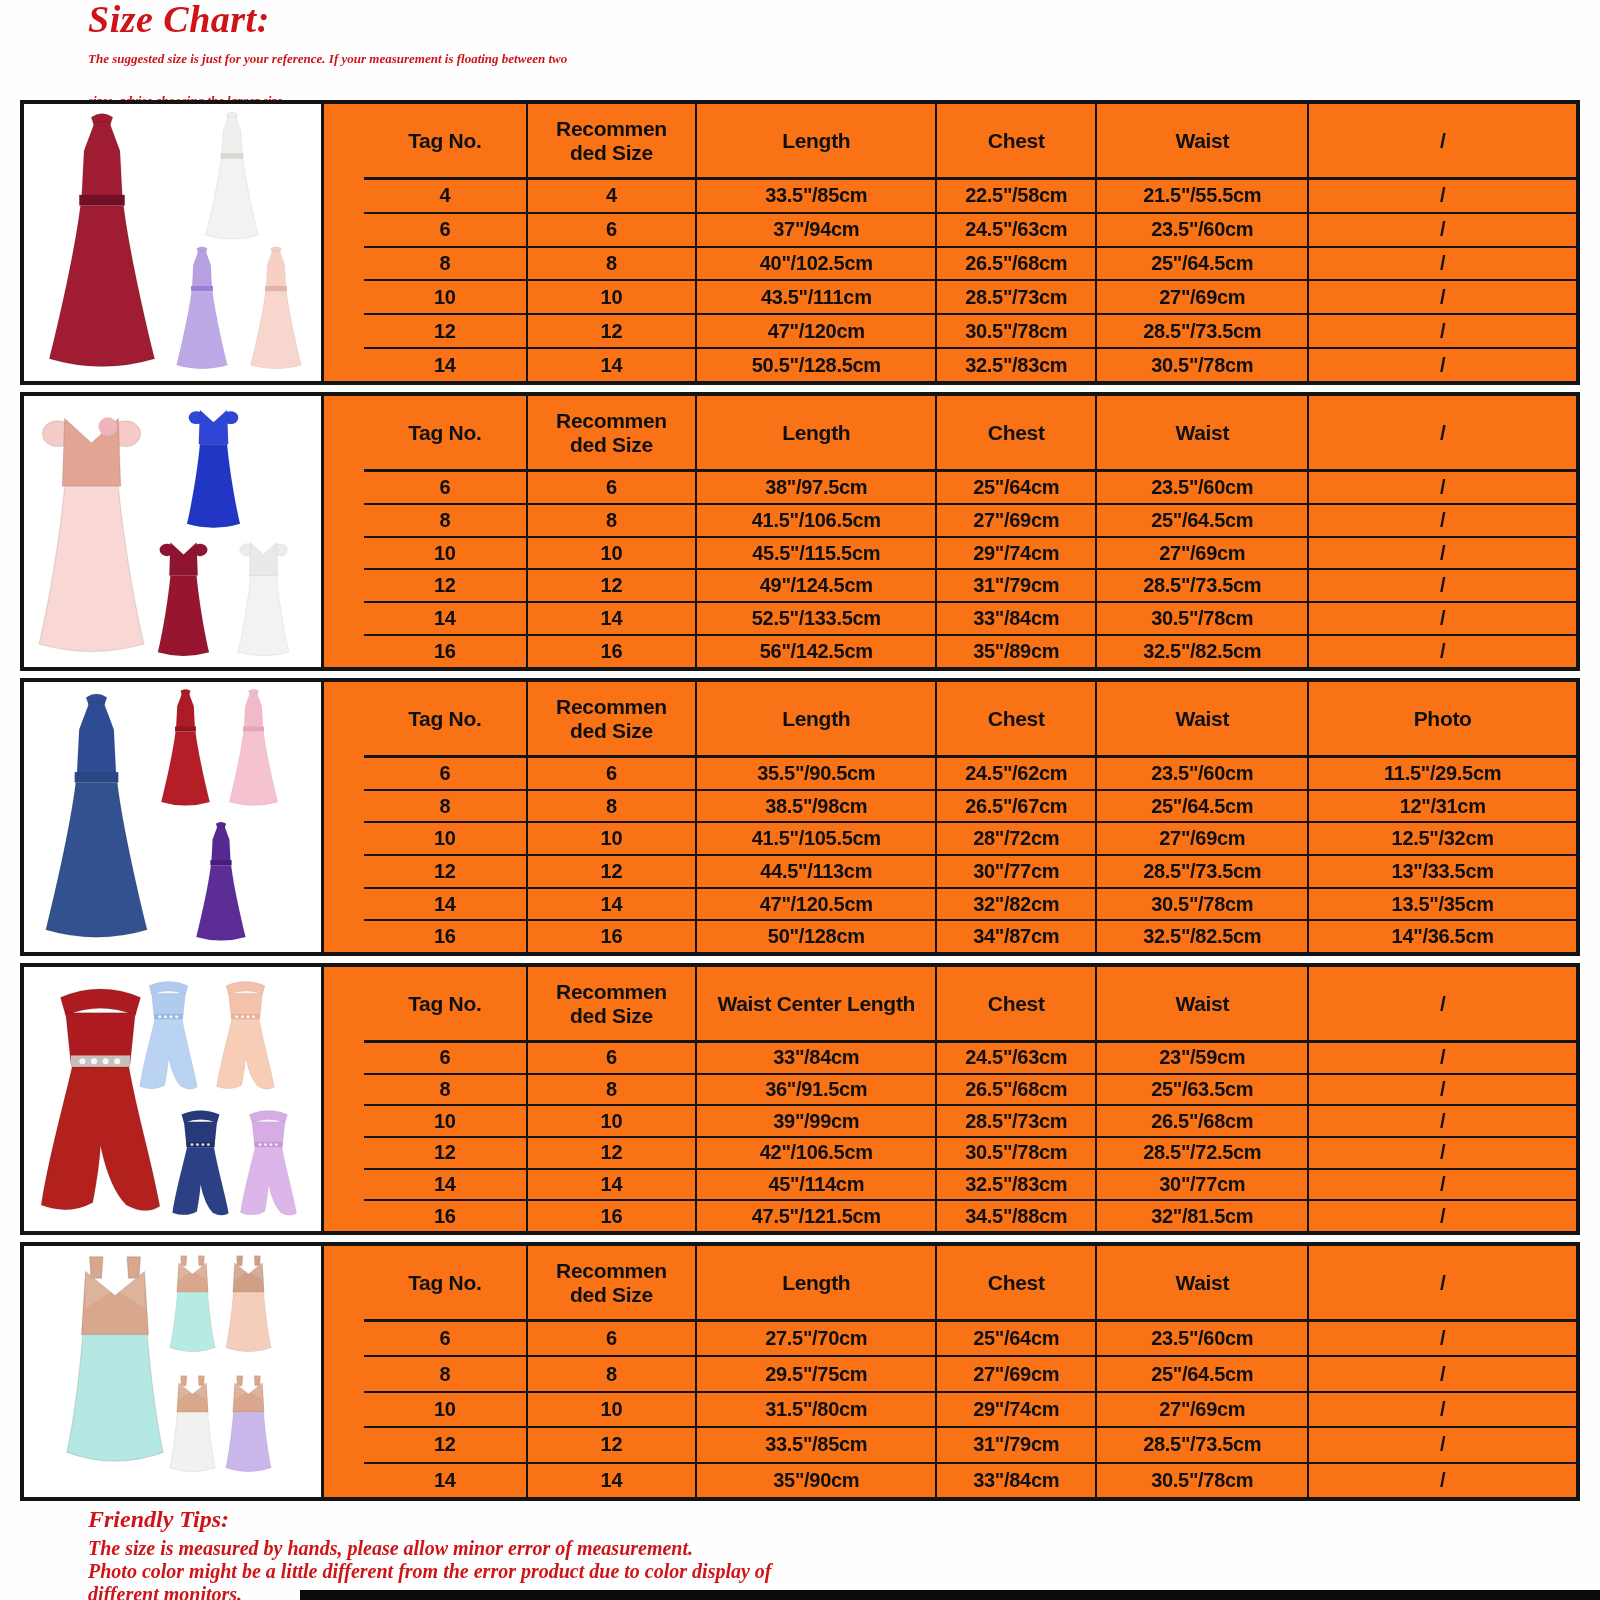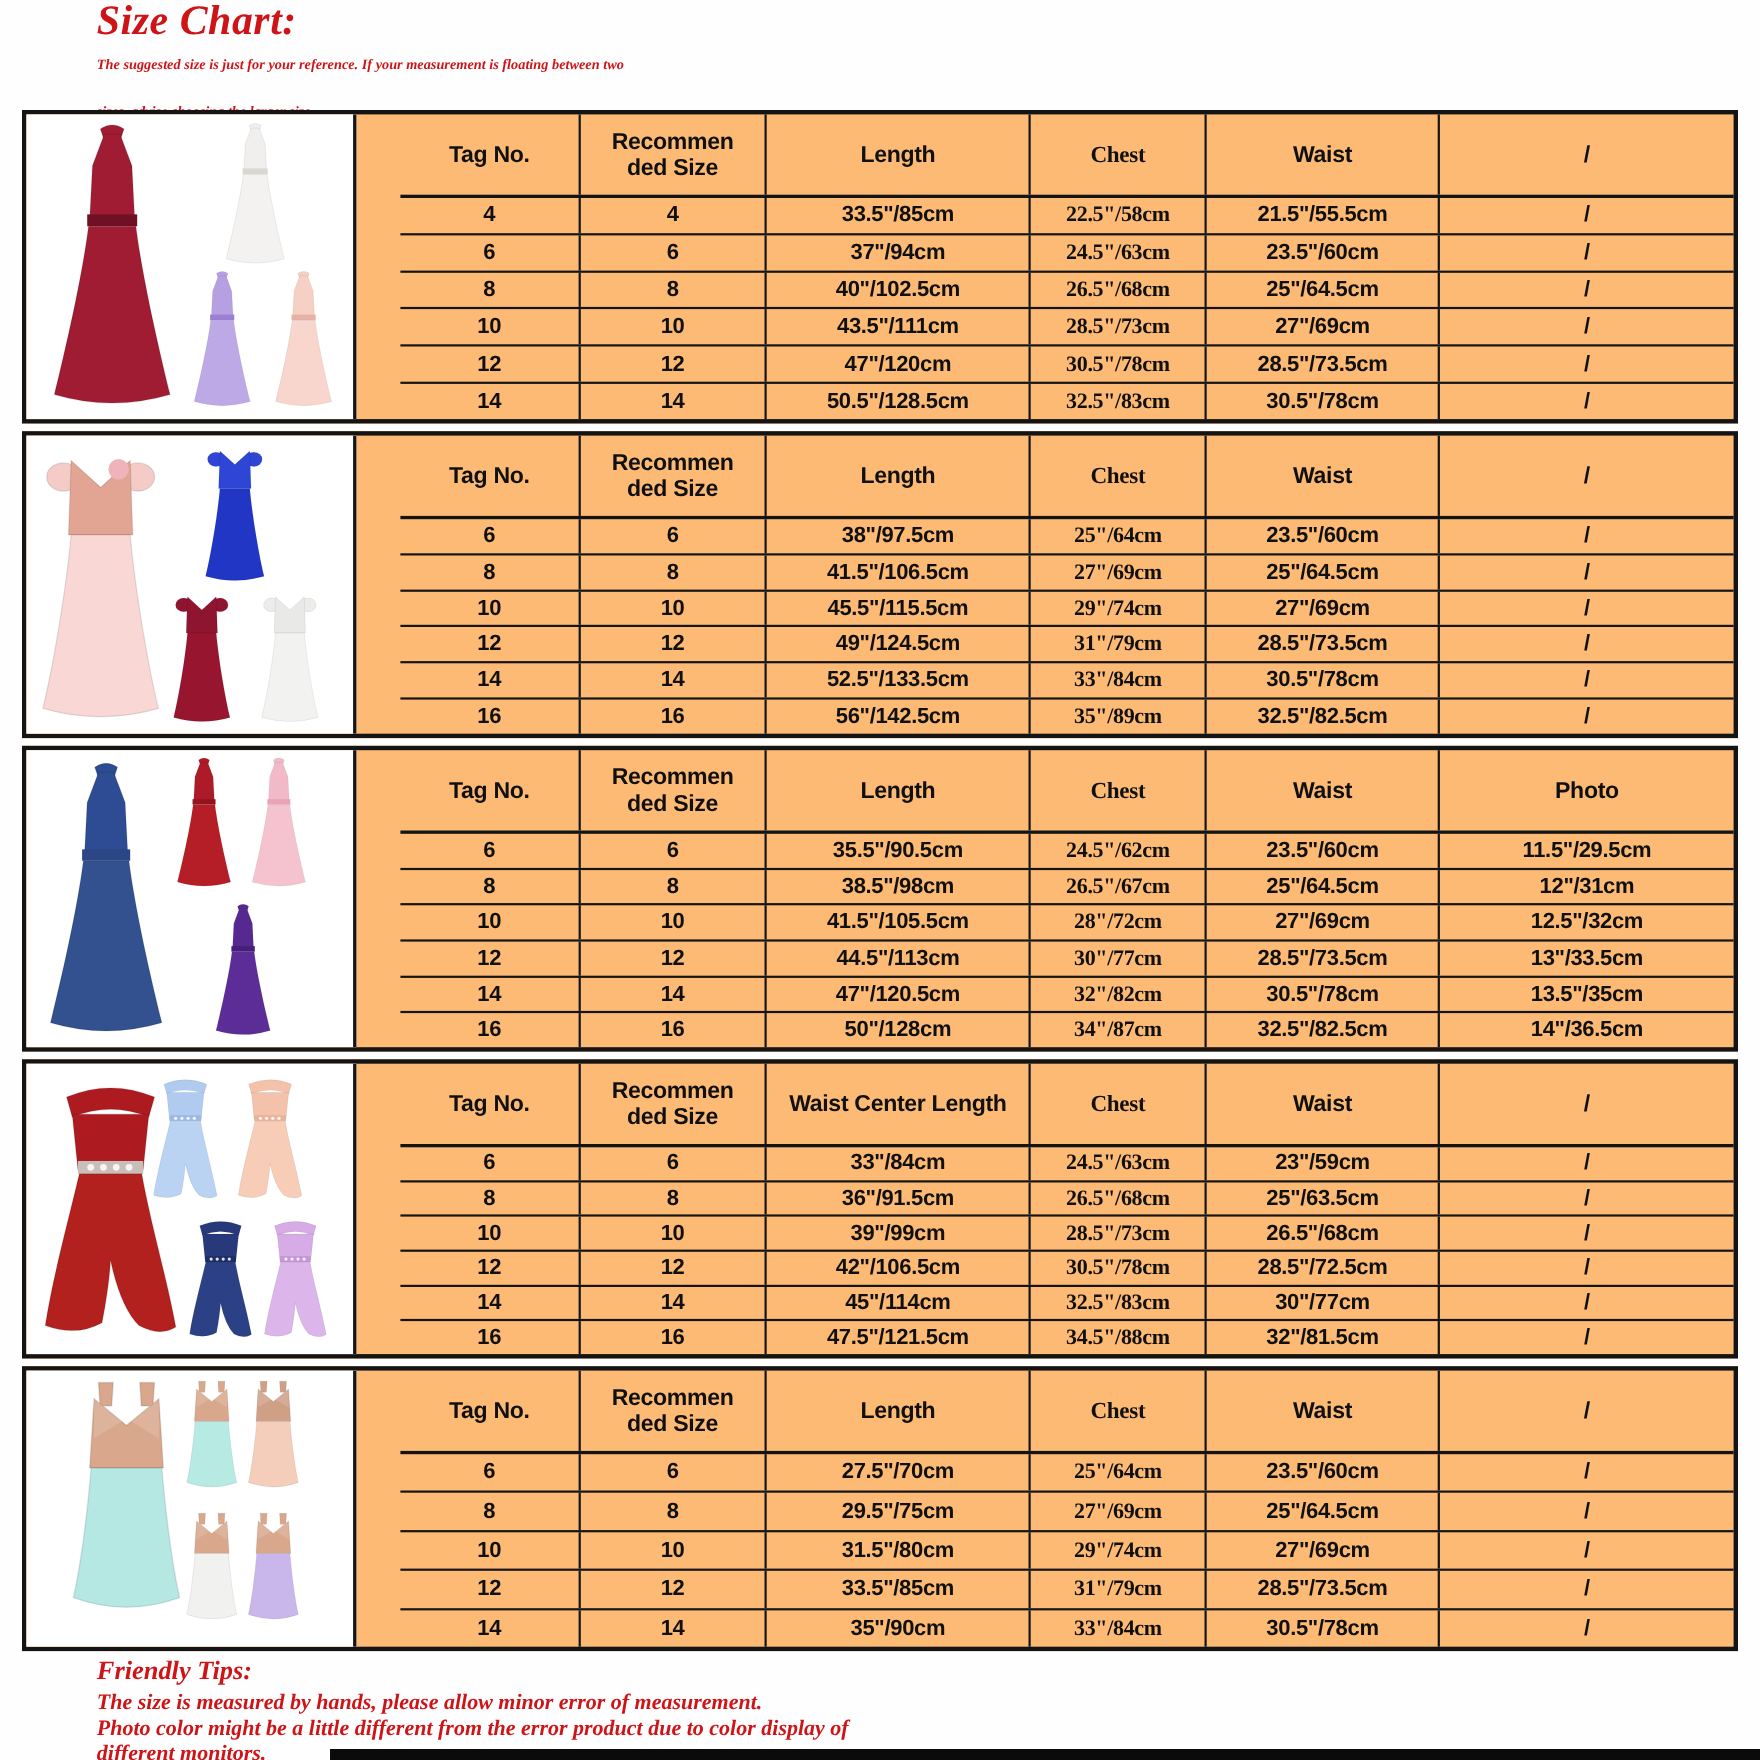--- a/index.html
+++ b/index.html
@@ -11,33 +11,33 @@
 
   
   .hdr { position:absolute; left:88px; top:2px; color:var(--red);
          font-family:"Liberation Serif", serif; font-style:italic; font-weight:bold; }
   .hdr h1 { font-size:38px; line-height:34px; letter-spacing:0.5px; }
   .hdr .sub { font-size:13px; line-height:22px; margin-top:12px; }
   .hdr .sub + .sub { margin-top:20px; }
 
   
   .tables { position:absolute; left:20px; top:100px; width:1560px; }
-  .size-table { display:flex; border:4px solid var(--line); background:#fdba74; margin-bottom:7px;gap:40px; }
+  .size-table { display:flex; border:4px solid var(--line); background:#f97316; margin-bottom:7px;gap:40px; }
   .product-cell { width:300px; flex:none; position:relative; border-right:3px solid var(--line); background:#fff; overflow:hidden; }
   .grid { flex:1; display:flex; flex-direction:column; }
   .row { display:flex; flex:1; border-bottom:2px solid var(--line); }
   .row.hrow { flex:none; height:76px; border-bottom:3px solid var(--line); }
   .row:last-child { border-bottom:none; }
   .cell { display:flex; align-items:center; justify-content:center; text-align:center;
           border-right:2px solid var(--line); font-weight:bold; font-size:20px; color:#101010;
           letter-spacing:-0.3px; padding:0 4px; }
   .cell:last-child { border-right:none; }
   .row.hrow .cell { font-size:21px; white-space:pre-line; line-height:1.12; }
   .c0 { width:13.5%; } .c1 { width:14%; } .c2 { width:19.8%; }
-  .c3 { width:13.2%;font-family:Liberation Serif, serif; } .c4 { width:17.5%; } .c5 { flex:1; }
+  .c3 { width:13.2%; } .c4 { width:17.5%; } .c5 { flex:1; }
 
   
   .tips { position:absolute; left:88px; top:1506px; color:var(--red);
           font-family:"Liberation Serif", serif; font-style:italic; font-weight:bold; }
   .tips h2 { font-size:24px; line-height:26px; margin-bottom:5px; }
   .tips .tip { font-size:20px; line-height:23px; }
 
   .bottom-bar { position:absolute; left:300px; top:1590px; width:1300px; height:10px; background:#0b0b0b; }
 
   .product-cell svg { position:absolute; }

